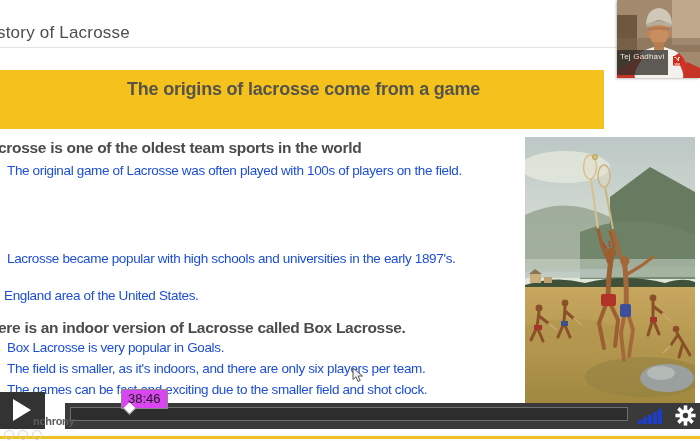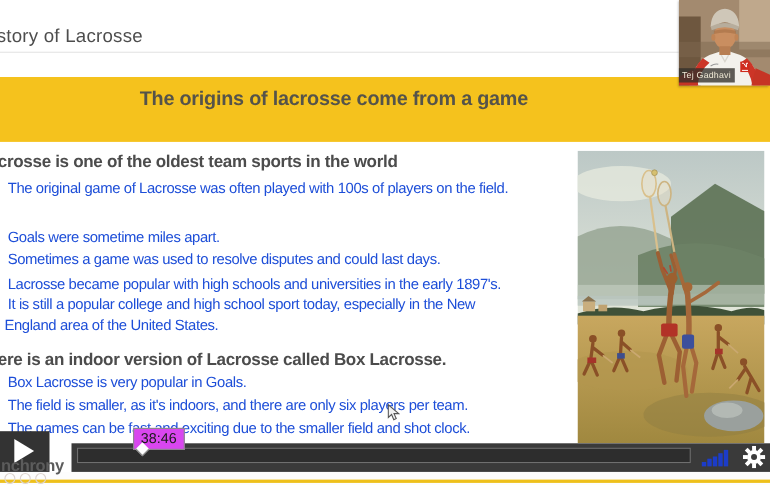--- a/index.html
+++ b/index.html
@@ -5,44 +5,44 @@
   html,body{margin:0;padding:0;background:#fff;}
   .screen{position:relative;width:700px;height:441px;background:#ffffff;overflow:hidden;
           font-family:"Liberation Sans",sans-serif;}
 
   
   .slide-title{position:absolute;top:23px;left:-3px;font-size:17px;color:#4d4d4d;
                font-weight:500;letter-spacing:.2px;white-space:nowrap;z-index:1;}
   .divider{position:absolute;top:47px;left:0;width:617px;height:1px;background:#e4e4e4;}
 
   
-  .banner{position:absolute;top:70px;left:0;width:700px;height:59px;background:#f5c21d;z-index:1;}
+  .banner{position:absolute;top:70px;left:0;width:604px;height:59px;background:#f5c21d;z-index:1;}
   .banner-text{position:absolute;top:8px;left:0;width:607px;text-align:center;font-weight:700;
                font-size:18px;color:#55534a;line-height:22px;letter-spacing:-.2px;}
 
   
   .line{position:absolute;white-space:nowrap;font-size:13.5px;color:#1d4ed8;
         letter-spacing:-.35px;z-index:1;}
   .line.head{font-weight:700;font-size:15.5px;color:#4c4c4c;letter-spacing:-.3px;}
 
   
   .painting{position:absolute;left:525px;top:137px;width:170px;height:266px;z-index:1;}
 
   
   .webcam{position:absolute;left:617px;top:0;width:83px;height:78px;overflow:hidden;z-index:5;
           box-shadow:-1px 1px 2px rgba(0,0,0,.25);}
   .name-label{position:absolute;left:0;bottom:3px;background:rgba(50,48,42,.78);color:#efe9d6;
-              font-size:8px;padding:2px 4px 2px 3px;letter-spacing:.2px;z-index:2;}
+              font-size:8px;padding:2px 4px 14px 3px;letter-spacing:.2px;z-index:2;}
 
   
   .play-btn{position:absolute;left:0;top:392px;width:45px;height:37px;background:#333;z-index:4;}
   .play-tri{position:absolute;left:13px;top:7px;width:0;height:0;border-left:18px solid #fff;
             border-top:11px solid transparent;border-bottom:11px solid transparent;}
-  .watermark{position:absolute;left:1px;top:415px;font-size:15px;font-weight:700;color:#5c5c5c;
-             letter-spacing:-.3px;z-index:5;}
+  .watermark{position:absolute;left:1px;top:415px;font-size:11px;font-weight:700;color:#5c5c5c;
+             letter-spacing:-.3px;z-index:5;padding-left:32px;}
   .control-bar{position:absolute;left:65px;top:403px;width:635px;height:26px;background:#3a3a3a;z-index:4;}
   .progress{position:absolute;left:5px;top:4px;width:558px;height:14px;background:#2d2d2d;
             border:1px solid #6f6f6f;box-sizing:border-box;}
   .vol{position:absolute;left:573px;top:4px;width:28px;height:17px;display:flex;
        align-items:flex-end;gap:1.5px;}
   .vol span{display:block;width:3.5px;background:#1c3cc9;}
   .gear{position:absolute;left:610px;top:2px;width:21px;height:21px;}
 
   
   .bottom-strip{position:absolute;left:0;top:429px;width:700px;height:12px;background:#fdfdfd;z-index:2;}
@@ -68,24 +68,21 @@
   <div class="divider"></div>
 
   <div class="banner">
     <div class="banner-text">
       <div>The origins of lacrosse come from a game</div>
     </div>
   </div>
 
   <div class="line head" style="top:139px;left:-2px;">crosse is one of the oldest team sports in the world</div>
   <div class="line" style="top:163px;left:7px;">The original game of Lacrosse was often played with 100s of players on the field.</div>
-  <div class="line" style="top:208px;left:7px;">Goals were sometime miles apart.</div>
-  <div class="line" style="top:228px;left:7px;">Sometimes a game was used to resolve disputes and could last days.</div>
   <div class="line" style="top:251px;left:7px;">Lacrosse became popular with high schools and universities in the early 1897's.</div>
-  <div class="line" style="top:269px;left:7px;">It is still a popular college and high school sport today, especially in the New</div>
   <div class="line" style="top:288px;left:4px;">England area of the United States.</div>
 
   <div class="line head" style="top:319px;left:-2px;">ere is an indoor version of Lacrosse called Box Lacrosse.</div>
   <div class="line" style="top:340px;left:7px;">Box Lacrosse is very popular in Goals.</div>
   <div class="line" style="top:361px;left:7px;">The field is smaller, as it's indoors, and there are only six players per team.</div>
   <div class="line" style="top:382px;left:7px;">The games can be fast and exciting due to the smaller field and shot clock.</div>
 
   <svg class="painting" viewBox="0 0 170 266">
     <defs>
       <linearGradient id="sky" x1="0" y1="0" x2="0" y2="1">

